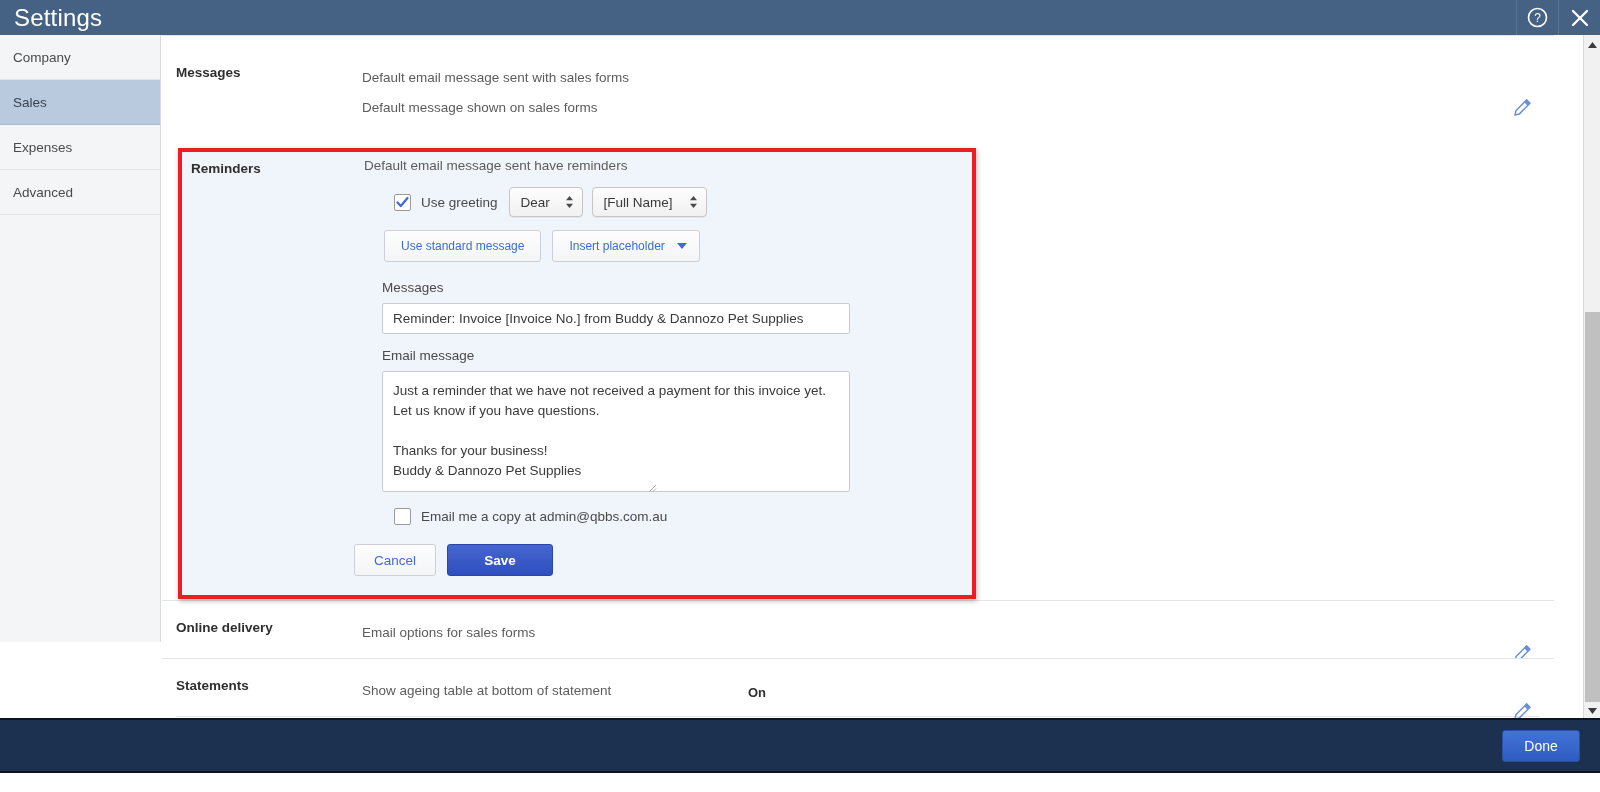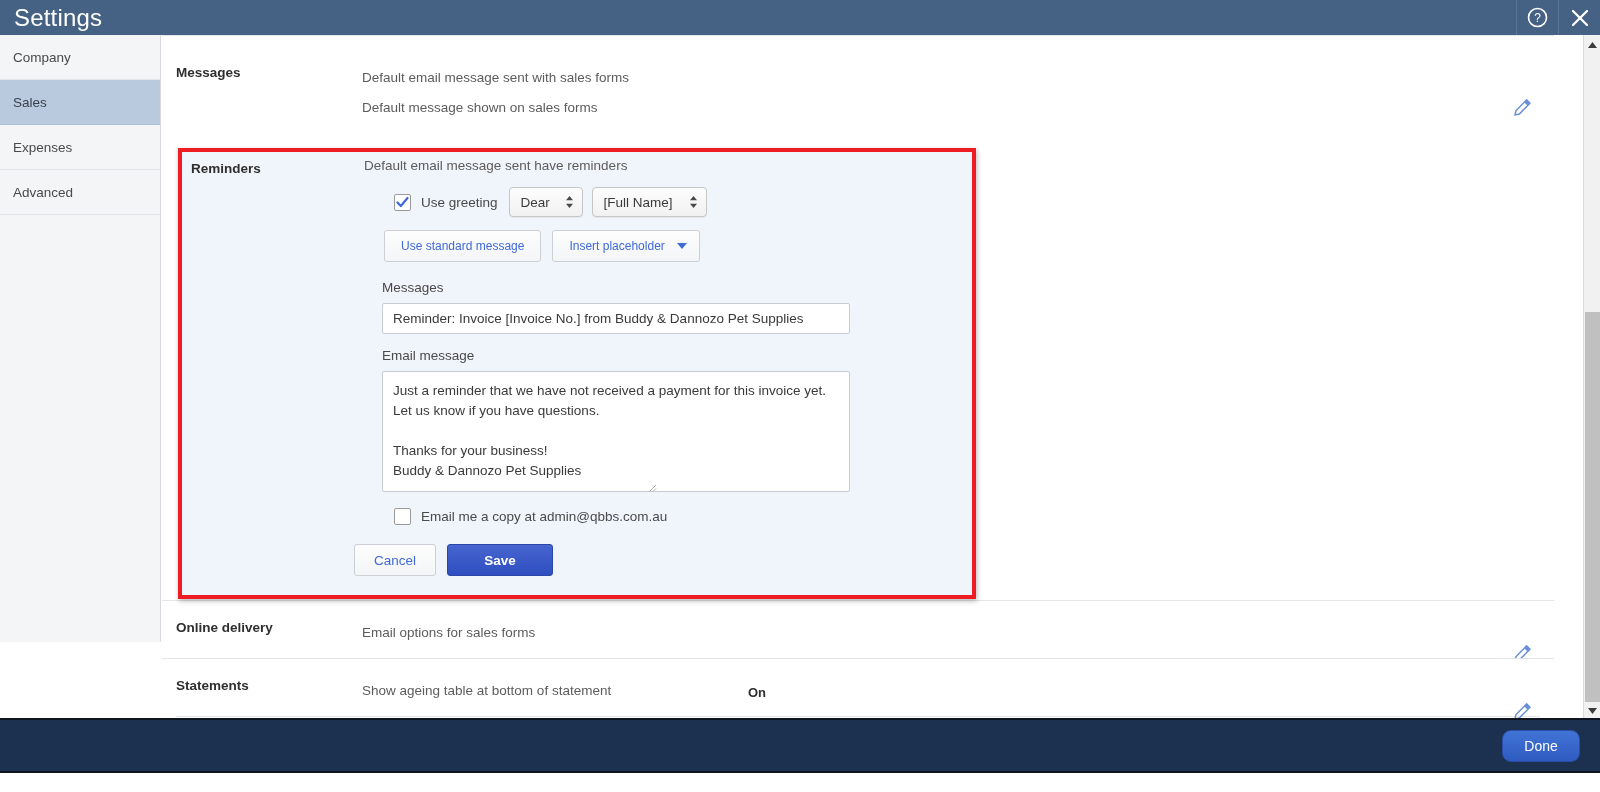--- a/index.html
+++ b/index.html
@@ -358,21 +358,21 @@
     border-top: 2px solid #0d1420;
     border-bottom: 2px solid #0d1420;
     display: flex;
     align-items: center;
     justify-content: flex-end;
   }
   #btn-done {
     width: 78px; height: 32px;
     margin-right: 20px;
     border: 1px solid #2a4ea8;
-    border-radius: 9px;
+    border-radius: 3px;
     background: linear-gradient(#4174d6, #2f5bc0);
     color: #ffffff;
     font-size: 14px;
     display: flex; align-items: center; justify-content: center;
     cursor: pointer;
   }
   .below-footer {
     position: absolute;
     left: 0; top: 775px;
     width: 1600px; height: 17px;

